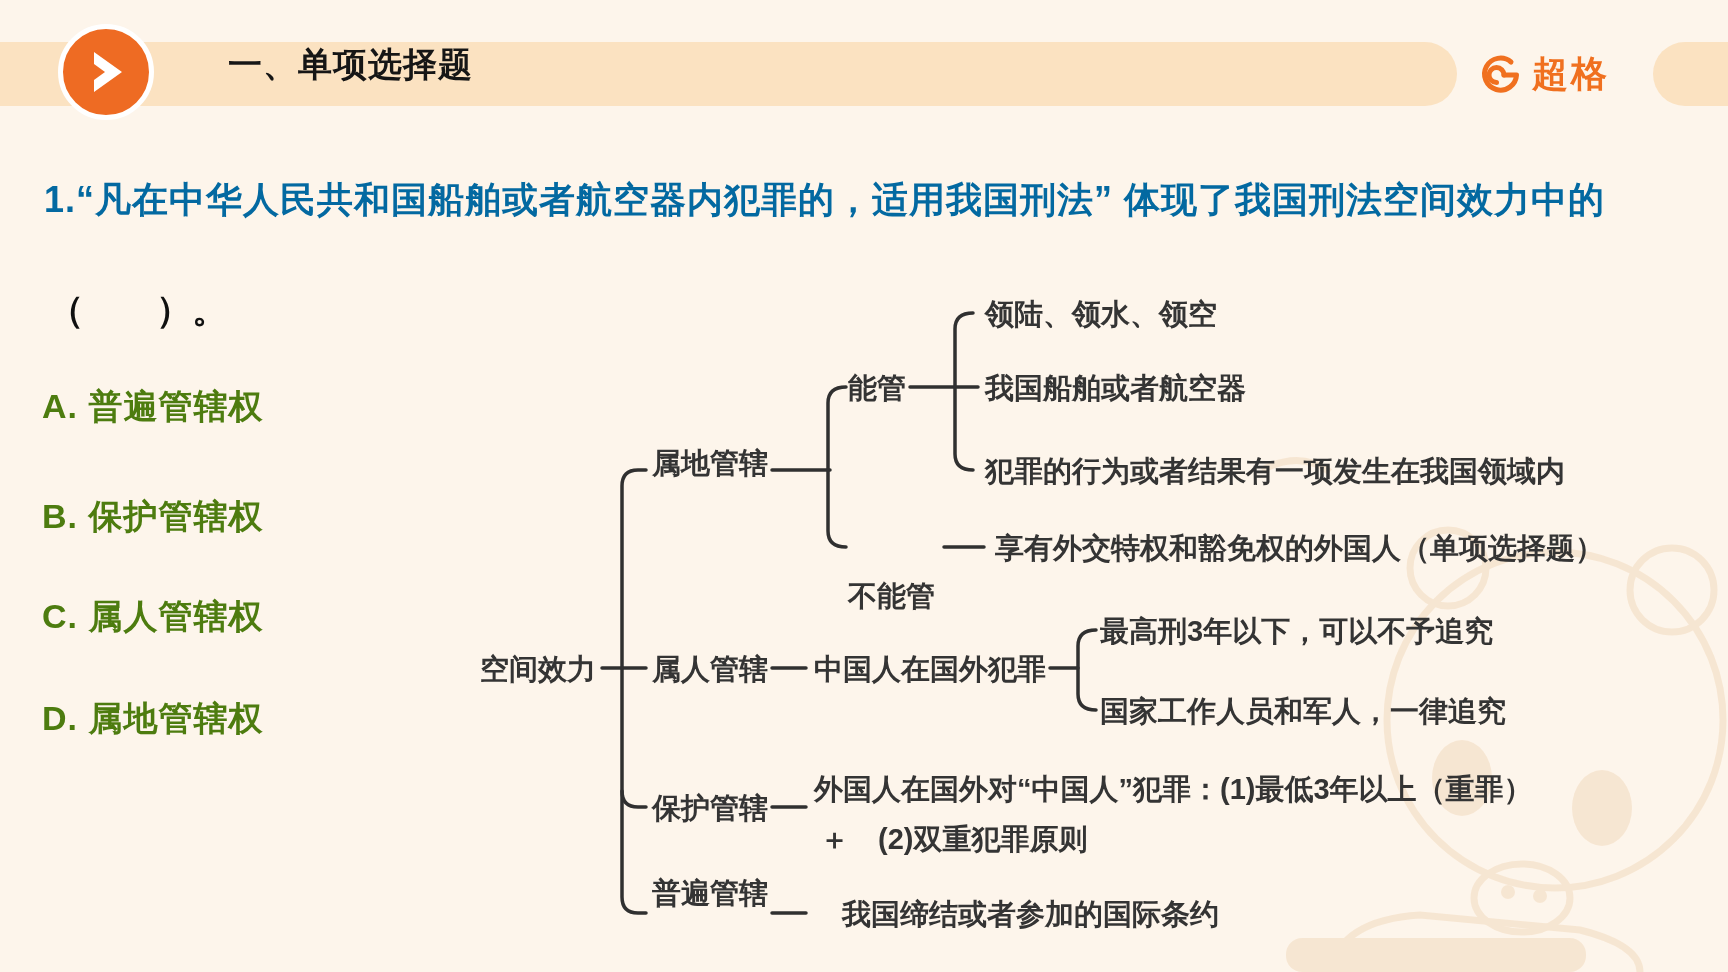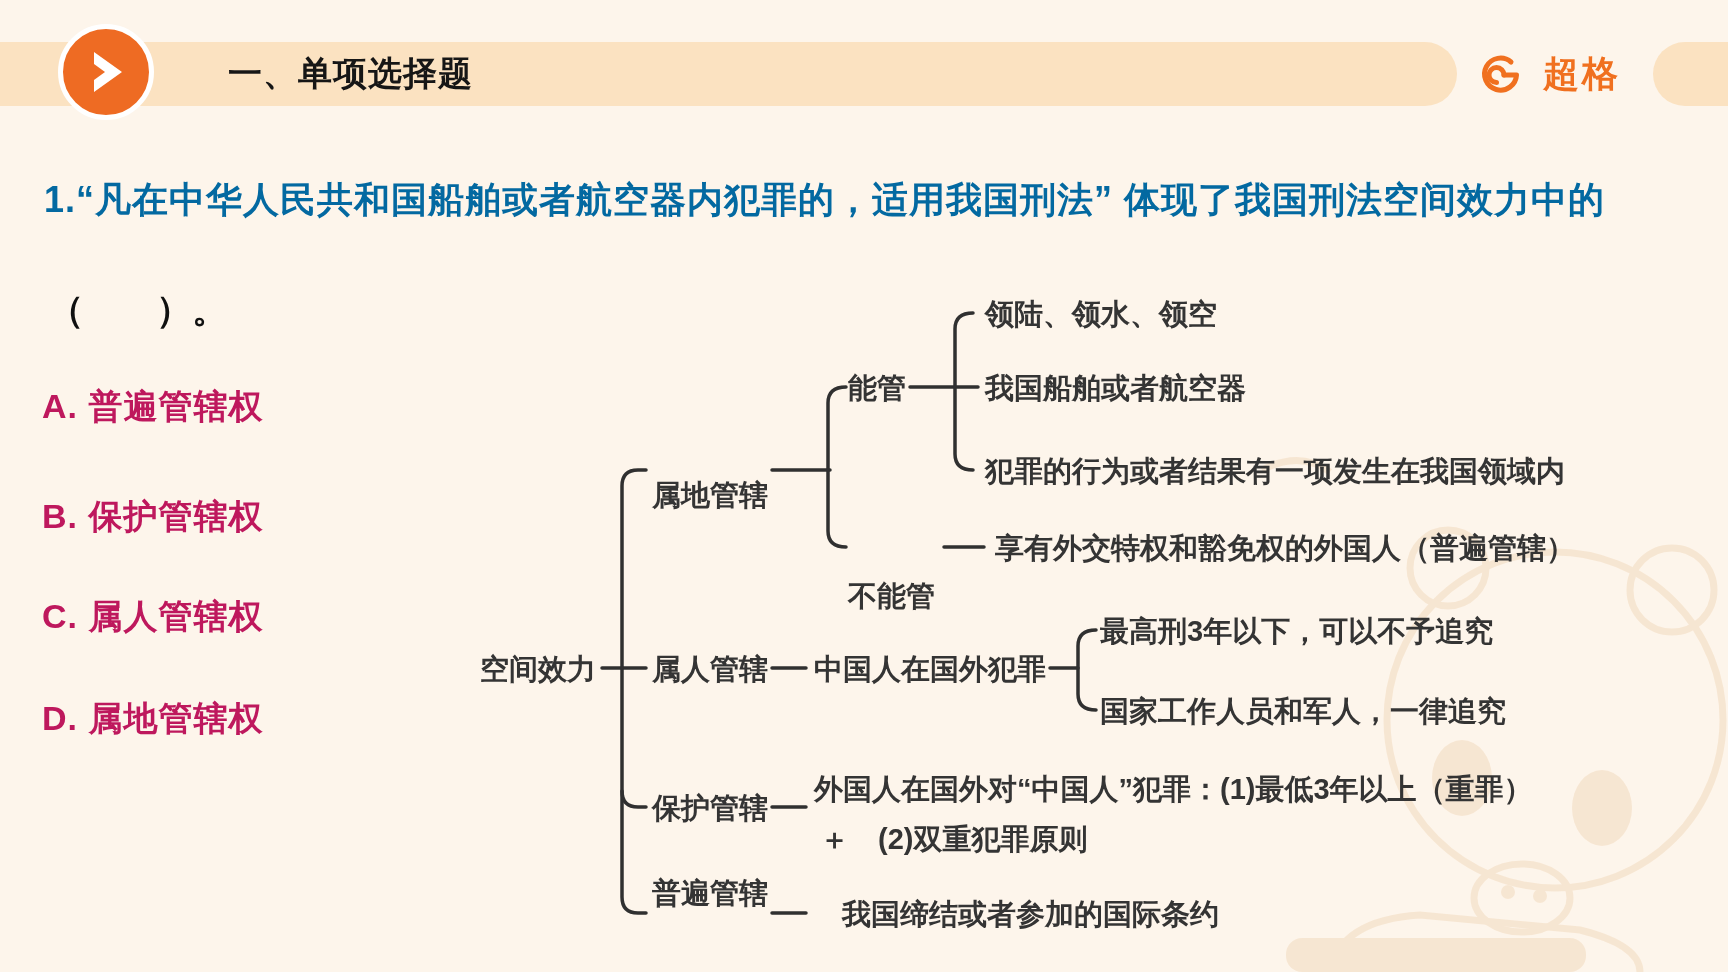--- a/index.html
+++ b/index.html
@@ -33,43 +33,43 @@
     background:#ee6b23;
     border:5px solid #ffffff;
     border-radius:50%;
     display:flex; align-items:center; justify-content:center;
     z-index:3;
   }
   .header-row {
     position:absolute; top:42px; left:0; height:64px;
     display:flex; align-items:center;
     padding-left:228px; gap:40px;
-    z-index:2; white-space:nowrap;
+    z-index:2; white-space:nowrap;flex-direction:column;
   }
   .section-title { font-size:34px; color:#161616; letter-spacing:1px; }
   .topic { font-size:34px; color:#f11212; letter-spacing:1px; }
   .brand {
     position:absolute; top:42px; left:1478px; height:64px;
-    display:flex; align-items:center; gap:21px; z-index:2;
+    display:flex; align-items:center; gap:10px; z-index:2;
   }
   .brand-name { font-size:36px; color:#f0701f; letter-spacing:3px; }
 
   
   .stem1 { position:absolute; left:44px; top:176px; font-size:36px; color:#0369a1; letter-spacing:1px; white-space:nowrap; z-index:2; }
   .stem2 { position:absolute; left:48px; top:286px; font-size:36px; color:#101010; z-index:2; }
-  .opt   { position:absolute; left:42px; font-size:34px; color:#be185d; letter-spacing:1px; white-space:nowrap; z-index:2; }
+  .opt   { position:absolute; left:42px; font-size:34px; color:#4d7c0f; letter-spacing:1px; white-space:nowrap; z-index:2; }
   .optA { top:384px; } .optB { top:494px; } .optC { top:594px; } .optD { top:696px; }
 
   
   .dnode {
     position:absolute; font-size:29px; color:#343434;
     white-space:nowrap; z-index:2;
   }
   .n-root        { left:480px;  top:650px; }
-  .n-territorial { left:652px;  top:476px; }
+  .n-territorial { left:652px;  top:444px; }
   .n-personal    { left:652px;  top:650px; }
   .n-protective  { left:652px;  top:789px; }
   .n-universal   { left:652px;  top:874px; }
   .n-can         { left:848px;  top:369px; }
   .n-cannot      { left:848px;  top:529px;margin-top:48px; }
   .n-can1        { left:985px;  top:295px; }
   .n-can2        { left:985px;  top:369px;text-align:center; }
   .n-can3        { left:985px;  top:452px; }
   .n-cannot1     { left:995px;  top:529px; }
   .n-cond        { left:814px;  top:650px; }
@@ -157,21 +157,21 @@
   </g>
 </svg>
 
 <div class="dnode n-root">空间效力</div>
 <div class="dnode n-territorial">属地管辖</div>
 <div class="dnode n-can">能管</div>
 <div class="dnode n-can1">领陆、领水、领空</div>
 <div class="dnode n-can2">我国船舶或者航空器</div>
 <div class="dnode n-can3">犯罪的行为或者结果有一项发生在我国领域内</div>
 <div class="dnode n-cannot">不能管</div>
-<div class="dnode n-cannot1">享有外交特权和豁免权的外国人（普遍管辖）</div>
+<div class="dnode n-cannot1">享有外交特权和豁免权的外国人（单项选择题）</div>
 <div class="dnode n-personal">属人管辖</div>
 <div class="dnode n-cond">中国人在国外犯罪</div>
 <div class="dnode n-p1">最高刑3年以下，可以不予追究</div>
 <div class="dnode n-p2">国家工作人员和军人，一律追究</div>
 <div class="dnode n-protective">保护管辖</div>
 <div class="dnode n-prot1">外国人在国外对“中国人”犯罪：(1)最低3年以上（重罪）</div>
 <div class="dnode n-prot2">＋　(2)双重犯罪原则</div>
 <div class="dnode n-universal">普遍管辖</div>
 <div class="dnode n-univ1">我国缔结或者参加的国际条约</div>
 

